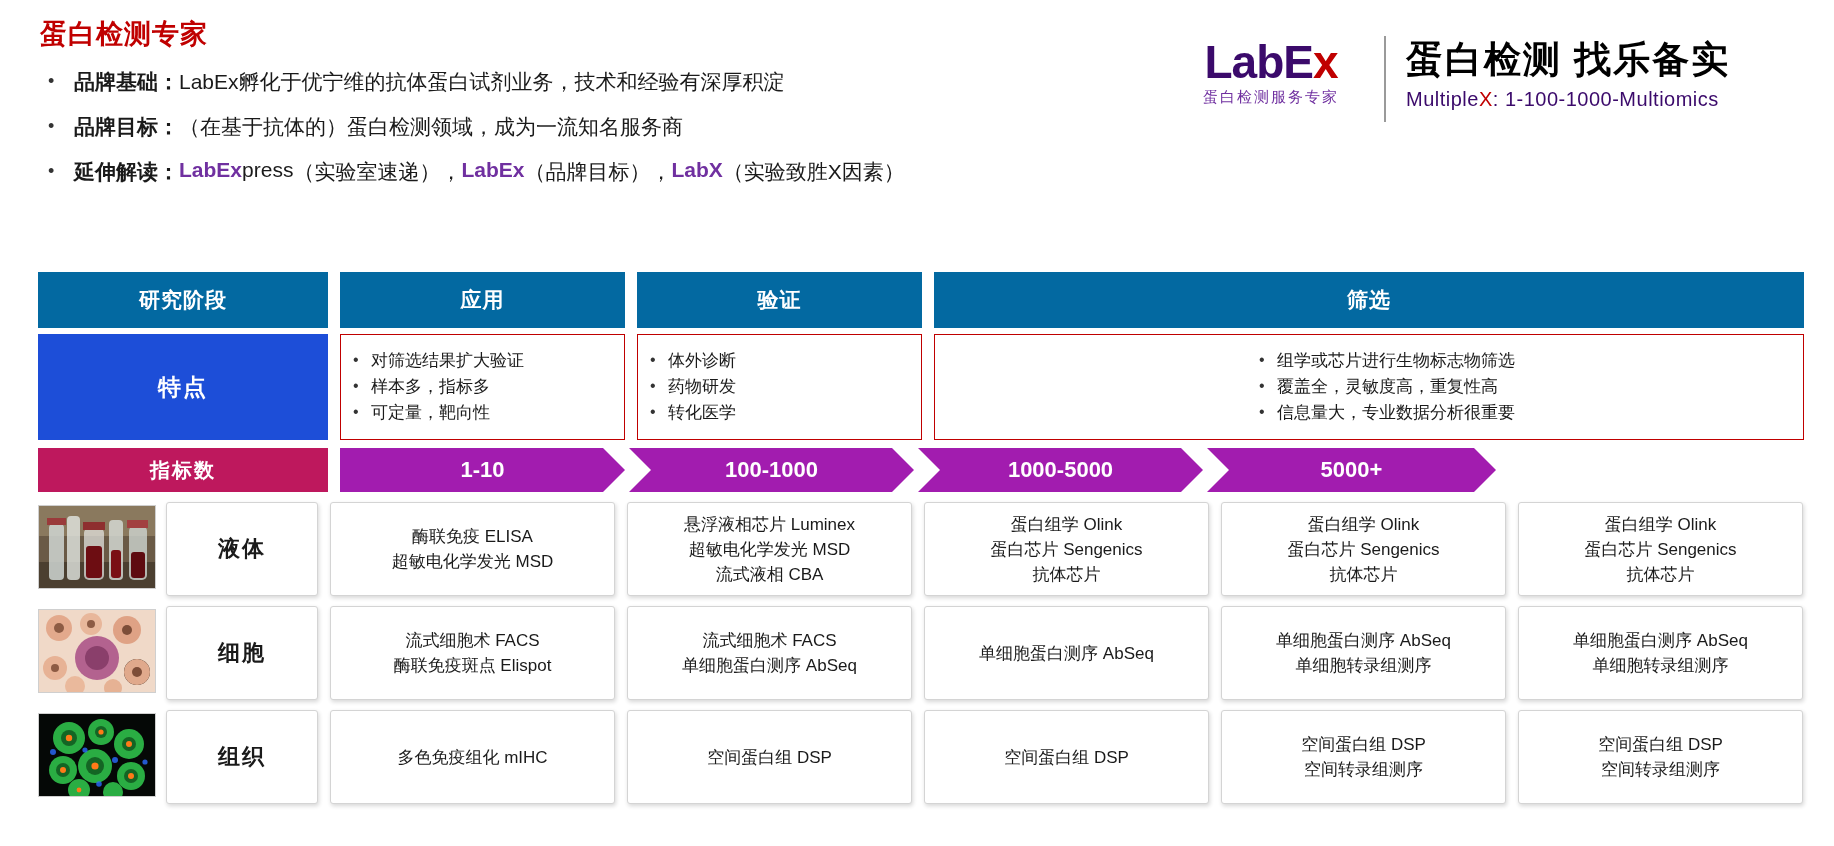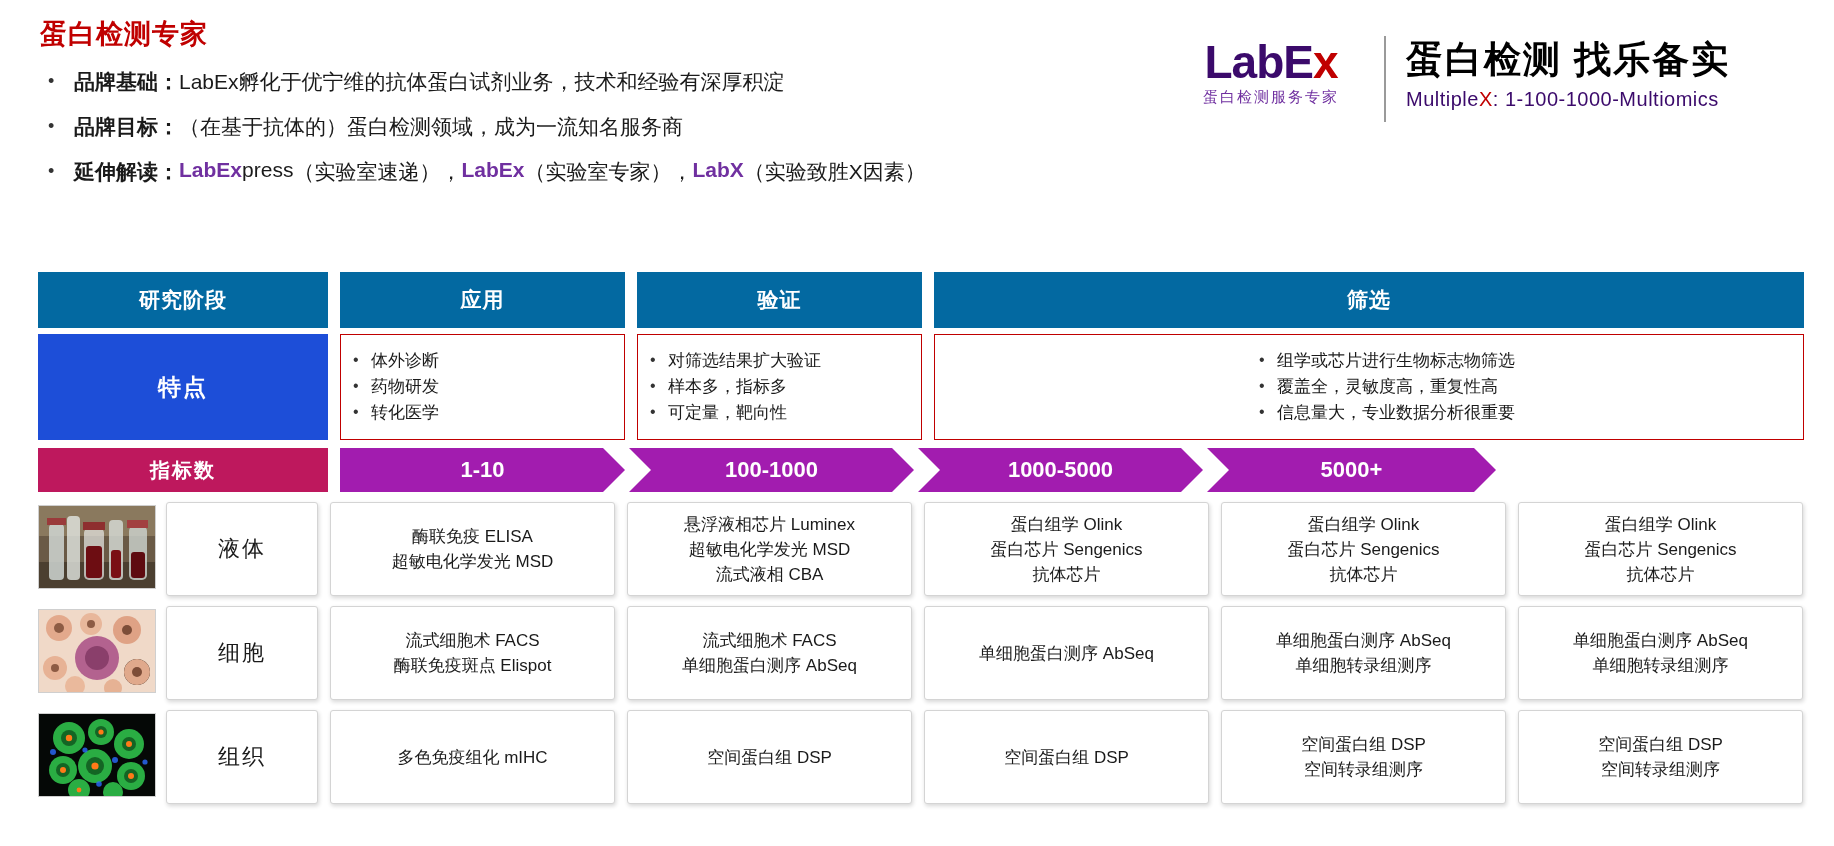--- a/index.html
+++ b/index.html
@@ -226,21 +226,21 @@
     background: #222;
   }
   .thumb svg { display: block; }
   .cell-type {
     width: 152px; flex: none;
     background: #fff;
     border: 1px solid #d4d4d4;
     border-radius: 3px;
     box-shadow: 1px 2px 4px rgba(0,0,0,0.16);
     display: flex; align-items: center; justify-content: center;
-    font-size: 22px; font-weight: normal; color: #1a1a1a;
+    font-size: 22px; font-weight: bold; color: #1a1a1a;
     letter-spacing: 2px;
     margin-right: 12px;
   }
   .cell-data {
     width: 285px; flex: none;
     background: #fff;
     border: 1px solid #d4d4d4;
     border-radius: 3px;
     box-shadow: 1px 2px 4px rgba(0,0,0,0.16);
     display: flex; flex-direction: column;
@@ -281,21 +281,21 @@
       </div>
 
       <div class="bullet-row">
         <span class="bullet-dot">•</span>
         <span class="bullet-label">延伸解读</span>
         <span class="bullet-label">：</span>
         <span class="px">LabEx</span>
         <span class="px-plain">press</span>
         <span class="px-plain">（实验室速递），</span>
         <span class="px">LabEx</span>
-        <span class="px-plain">（实验室专家），</span>
+        <span class="px-plain">（品牌目标），</span>
         <span class="px-plain"></span>
         <span class="px">LabX</span>
         <span class="px-plain">（实验致胜X因素）</span>
       </div>
     </div>
 
     <div class="logo-block">
       <div class="logo-left">
         <div class="logo-word">
           <span class="lab">Lab</span><span class="e">E</span><span class="x">x</span>
@@ -319,31 +319,31 @@
       <div class="cell-stage w-col">应用</div>
       <div class="cell-stage w-col">验证</div>
       <div class="cell-stage w-screen">筛选</div>
     </div>
 
     <div class="row-feature">
       <div class="cell-feature-label">特点</div>
 
       <div class="cell-feature w-col">
         <ul>
+          <li>对筛选结果扩大验证</li>
+          <li>样本多，指标多</li>
+          <li>可定量，靶向性</li>
+        </ul>
+      </div>
+
+      <div class="cell-feature w-col">
+        <ul>
           <li>体外诊断</li>
           <li>药物研发</li>
           <li>转化医学</li>
-        </ul>
-      </div>
-
-      <div class="cell-feature w-col">
-        <ul>
-          <li>对筛选结果扩大验证</li>
-          <li>样本多，指标多</li>
-          <li>可定量，靶向性</li>
         </ul>
       </div>
 
       <div class="cell-feature feat-screen">
         <ul>
           <li>组学或芯片进行生物标志物筛选</li>
           <li>覆盖全，灵敏度高，重复性高</li>
           <li>信息量大，专业数据分析很重要</li>
         </ul>
       </div>

